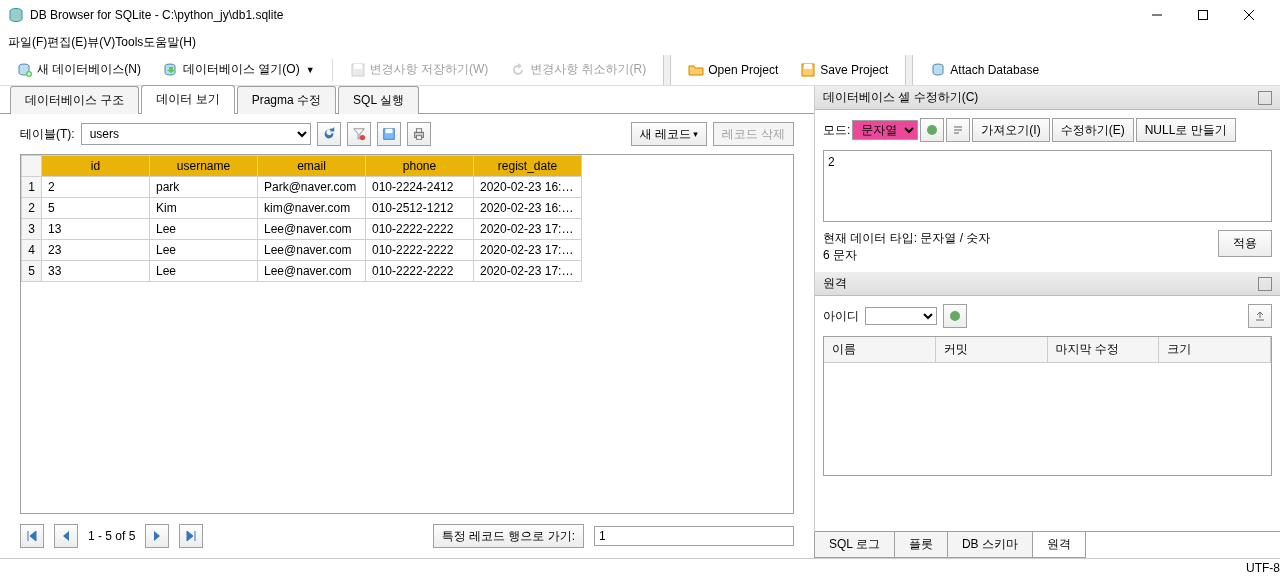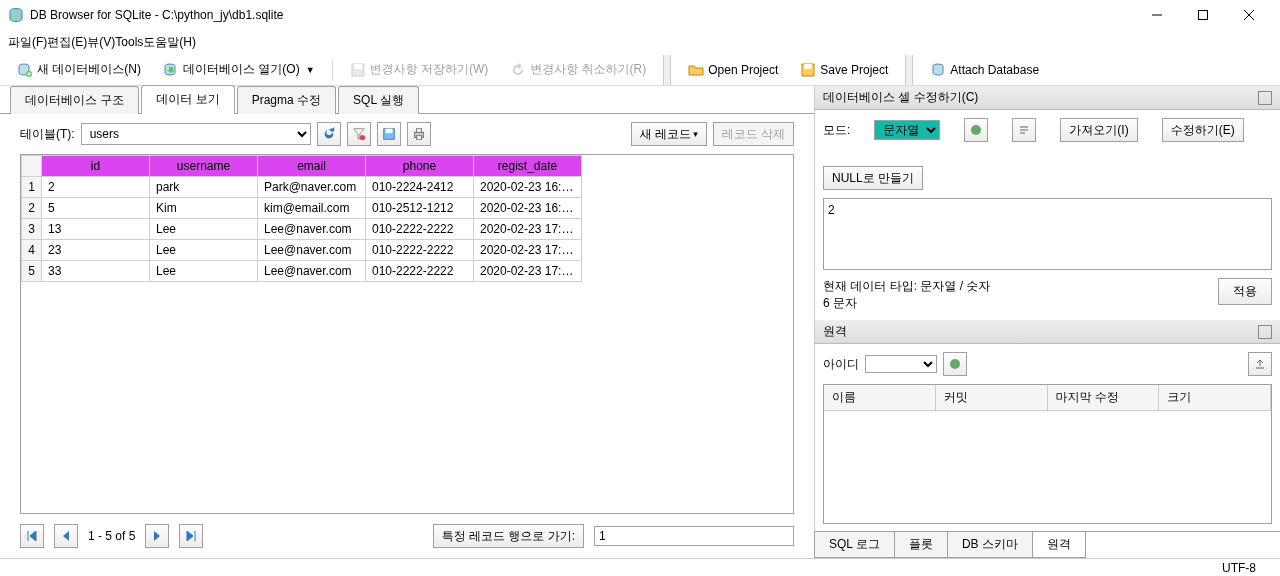--- a/index.html
+++ b/index.html
@@ -36,52 +36,52 @@
 .table-ctrl { padding: 8px 20px; display: flex; align-items: center; gap: 6px; }
 .table-ctrl select { border: 1px solid #a0a0a0; padding: 2px 4px; width: 230px; background: #fff; }
 .iconbtn { width: 24px; height: 24px; border: 1px solid #a0a0a0; background: linear-gradient(#fdfdfd,#ececec); display: inline-flex; align-items: center; justify-content: center; cursor: pointer; }
 .textbtn { height: 24px; border: 1px solid #a0a0a0; background: linear-gradient(#fdfdfd,#ececec); padding: 0 8px; display: inline-flex; align-items: center; cursor: pointer; }
 .textbtn.disabled { color: #a0a0a0; background: #f4f4f4; }
 
 
 .table-wrap { margin: 0 20px; border: 1px solid #a0a0a0; flex: 1; overflow: auto; background: #fff; }
 table { border-collapse: collapse; }
 th, td { border: 1px solid #d0d0d0; padding: 3px 6px; text-align: left; white-space: nowrap; overflow: hidden; text-overflow: ellipsis; }
-th { background: #d946ef; font-weight: normal; text-align: center; }
+th { background: #eab308; font-weight: normal; text-align: center; }
 th.rownum, td.rownum { width: 20px; text-align: center; background: #f5f5f5; }
 .filter-row input { width: 100%; border: none; padding: 1px 2px; color: #888; font-style: italic; background: #fff; }
 .filter-row td { padding: 0; }
 .col-id { width: 108px; } .col-user { width: 108px; } .col-email { width: 108px; } .col-phone { width: 108px; } .col-date { width: 108px; }
 
 
 .pager { padding: 10px 20px; display: flex; align-items: center; gap: 10px; }
 .pager .spacer { flex: 1; }
 .pager input { border: 1px solid #a0a0a0; width: 200px; padding: 2px 4px; }
 
 
 .panel-header { background: linear-gradient(#eee,#ddd); border-bottom: 1px solid #bbb; padding: 3px 8px; display: flex; align-items: center; }
 .panel-header .pin { width: 14px; height: 14px; margin-left: auto; border: 1px solid #888; }
-.mode-row { padding: 8px; display: flex; align-items: center; gap: 24px; flex-wrap: wrap; }
-.mode-row select { border: 1px solid #a0a0a0; padding: 1px 4px; background: #14b8a6; }
+.mode-row { padding: 8px; display: flex; align-items: center; gap: 2px; flex-wrap: wrap; }
+.mode-row select { border: 1px solid #a0a0a0; padding: 1px 4px; background: #ec4899; }
 .celledit { margin: 0 8px 8px 8px; border: 1px solid #a0a0a0; height: 72px; padding: 4px; }
 .type-row { padding: 0 8px 8px 8px; display: flex; align-items: flex-start; }
 .type-row .apply { border: 1px solid #a0a0a0; padding: 4px 14px; background: linear-gradient(#fdfdfd,#ececec); cursor: pointer; margin-left: auto; }
 
 .remote-header { display: flex; align-items: center; }
 .remote-ctrl { padding: 8px; display: flex; align-items: center; gap: 6px; }
 .remote-ctrl select { border: 1px solid #a0a0a0; width: 72px; background: #fff; }
 .remote-table { border: 1px solid #a0a0a0; margin: 0 8px; height: 140px; }
 .remote-table .hdr { display: flex; border-bottom: 1px solid #ccc; background: #f5f5f5; }
 .remote-table .hdr div { padding: 4px 8px; border-right: 1px solid #ccc; flex: 1; }
 
 .bottom-tabs { display: flex; border-top: 1px solid #a0a0a0; margin-top: auto; align-items: center; }
 .bottom-tabs .btab { padding: 4px 14px; border: 1px solid #a0a0a0; border-top: none; margin-left: -1px; background: #f4f4f4; cursor: pointer; }
 .bottom-tabs .btab.active { background: #fff; }
 
-.statusbar { height: 18px; border-top: 1px solid #ccc; display: flex; justify-content: flex-end; align-items: center; padding: 0 24px; font-size: 11px; }
+.statusbar { height: 18px; border-top: 1px solid #ccc; display: flex; justify-content: flex-end; align-items: center; padding: 0 0; font-size: 11px; }
 
 .ico { width: 16px; height: 16px; display: inline-block; }
 </style>
 </head>
 <body>
 
 <div class="titlebar">
   <span class="app-icon">
     <svg viewBox="0 0 16 16">
         <ellipse cx="8" cy="4" rx="6" ry="2.5" fill="#9cc" stroke="#399"></ellipse>
@@ -237,21 +237,21 @@
     <td>2</td>
     <td>park</td>
     <td>Park@naver.com</td>
     <td>010-2224-2412</td>
     <td>2020-02-23 16:…</td>
             </tr>
             <tr>
               <td class="rownum">2</td>
     <td>5</td>
     <td>Kim</td>
-    <td>kim@email.com</td>
+    <td>kim@naver.com</td>
     <td>010-2512-1212</td>
     <td>2020-02-23 16:…</td>
             </tr>
             <tr>
               <td class="rownum">3</td>
     <td>13</td>
     <td>Lee</td>
     <td>Lee@naver.com</td>
     <td>010-2222-2222</td>
     <td>2020-02-23 17:…</td>

